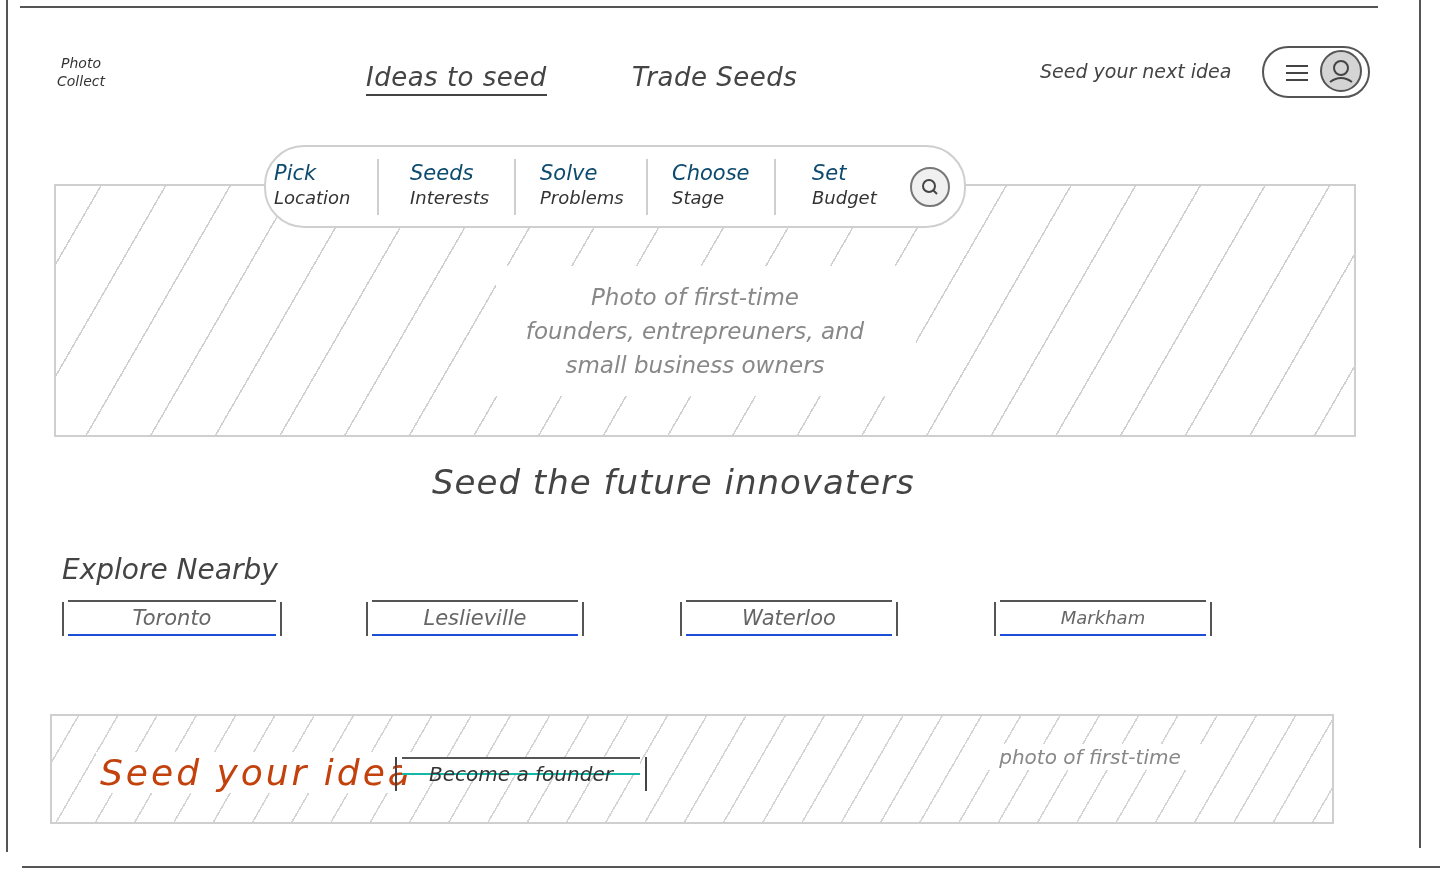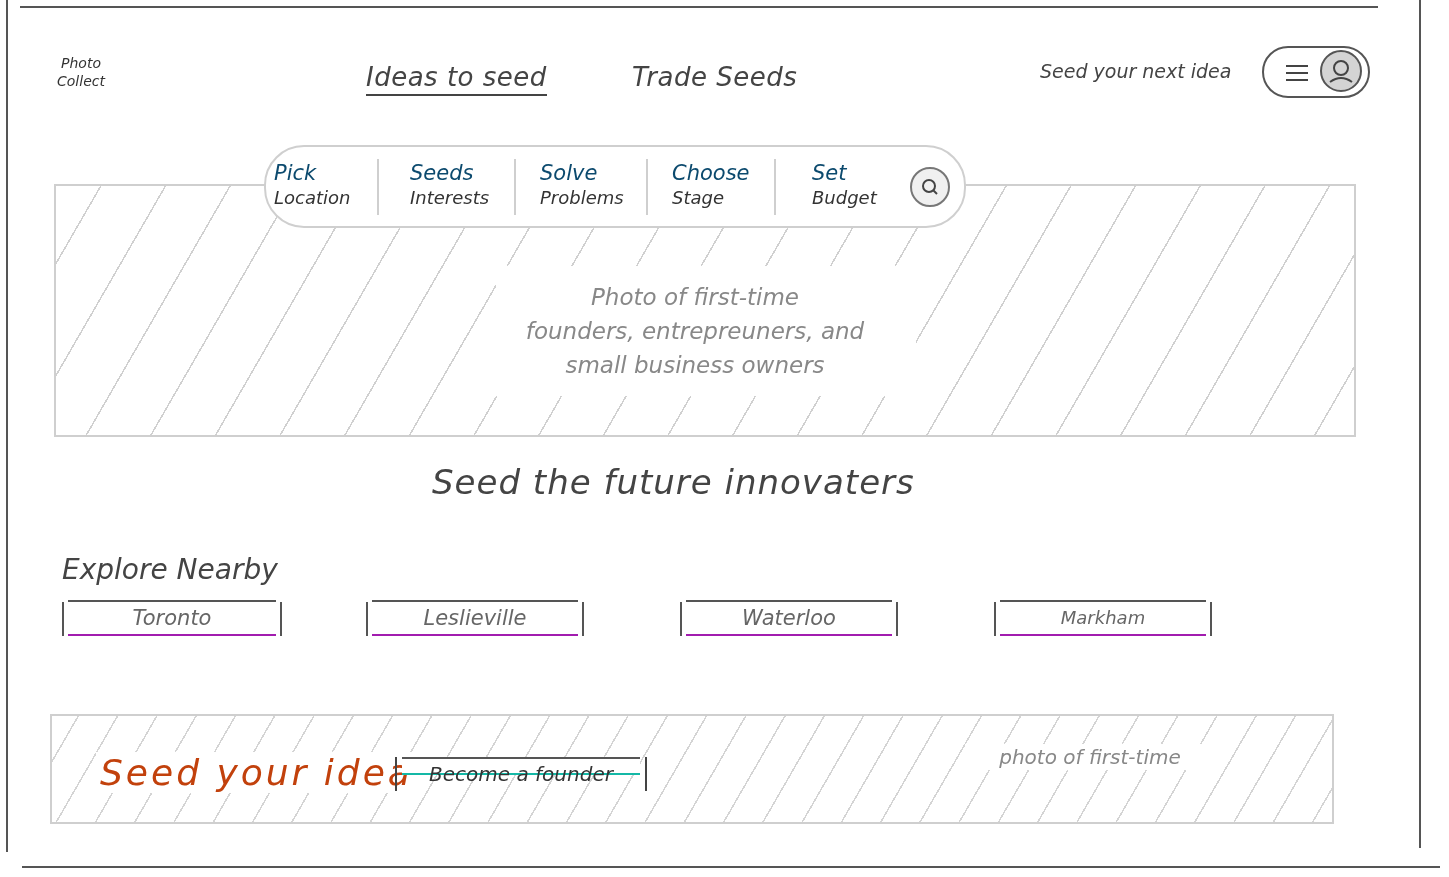--- a/index.html
+++ b/index.html
@@ -29,21 +29,21 @@
   .search-bar { position:absolute; left:264px; top:145px; width:702px; height:83px; background:#fff; border:2px solid #cfcfcf; border-radius:40px; box-sizing:border-box; }
   .seg { position:absolute; top:14px; height:56px; cursor:pointer; }
   .seg .small { font-size:21px; color:#0c4a6e; font-style:italic; display:block; line-height:24px; }
   .seg .big { font-size:18px; color:#333; font-style:italic; display:block; line-height:26px; }
   .divider { position:absolute; top:12px; width:0; height:56px; border-left:2px solid #cfcfcf; }
   .search-btn { position:absolute; left:644px; top:20px; width:40px; height:40px; border-radius:50%; border:2px solid #777; background:#f0f0f0; box-sizing:border-box; cursor:pointer; display:flex; align-items:center; justify-content:center; font-size:18px; color:#444; }
 
   .tagline { position:absolute; left:432px; top:462px; font-size:34px; color:#444; font-style:italic; letter-spacing:1px; }
 
   .section-title { position:absolute; left:62px; top:553px; font-size:28px; color:#444; font-style:italic; }
-  .chip { position:absolute; top:600px; height:36px; border-top:2px solid #555; border-bottom:2px solid #a21caf; box-sizing:border-box; text-align:center; line-height:32px; font-size:21px; color:#666; font-style:italic; cursor:pointer; }
+  .chip { position:absolute; top:600px; height:36px; border-top:2px solid #555; border-bottom:2px solid #1d4ed8; box-sizing:border-box; text-align:center; line-height:32px; font-size:21px; color:#666; font-style:italic; cursor:pointer; }
   .chip:before, .chip:after { content:""; position:absolute; top:0; height:34px; border-left:2px solid #555; }
   .chip:before { left:-6px; } .chip:after { right:-6px; }
 
   .banner { position:absolute; left:50px; top:714px; width:1284px; height:110px; border-top:2px solid #cfcfcf; border-bottom:2px solid #cfcfcf; border-left:2px solid #cfcfcf; border-right:2px solid #cfcfcf; box-sizing:border-box; overflow:hidden;
             background-image: repeating-linear-gradient(120deg, transparent 0 22px, #d4d4d4 22px 23.5px, transparent 23.5px 34px); }
   .banner-title { position:absolute; left:96px; top:752px; font-size:36px; color:#c2410c; font-style:italic; letter-spacing:3px; background:#fff; padding:0 4px; }
   .banner-cta { position:absolute; left:402px; top:757px; width:238px; height:18px; border-top:2px solid #555; border-bottom:2px solid #14b8a6; box-sizing:border-box; font-size:20px; line-height:30px; color:#333; font-style:italic; text-align:center; background:#fff; cursor:pointer; }
   .banner-cta:before, .banner-cta:after { content:""; position:absolute; top:-2px; height:34px; border-left:2px solid #444; }
   .banner-cta:before { left:-7px; } .banner-cta:after { right:-7px; }
   .banner-photo { position:absolute; left:965px; top:744px; width:250px; text-align:center; font-size:20px; line-height:26px; color:#888; font-style:italic; background:#fff; }

